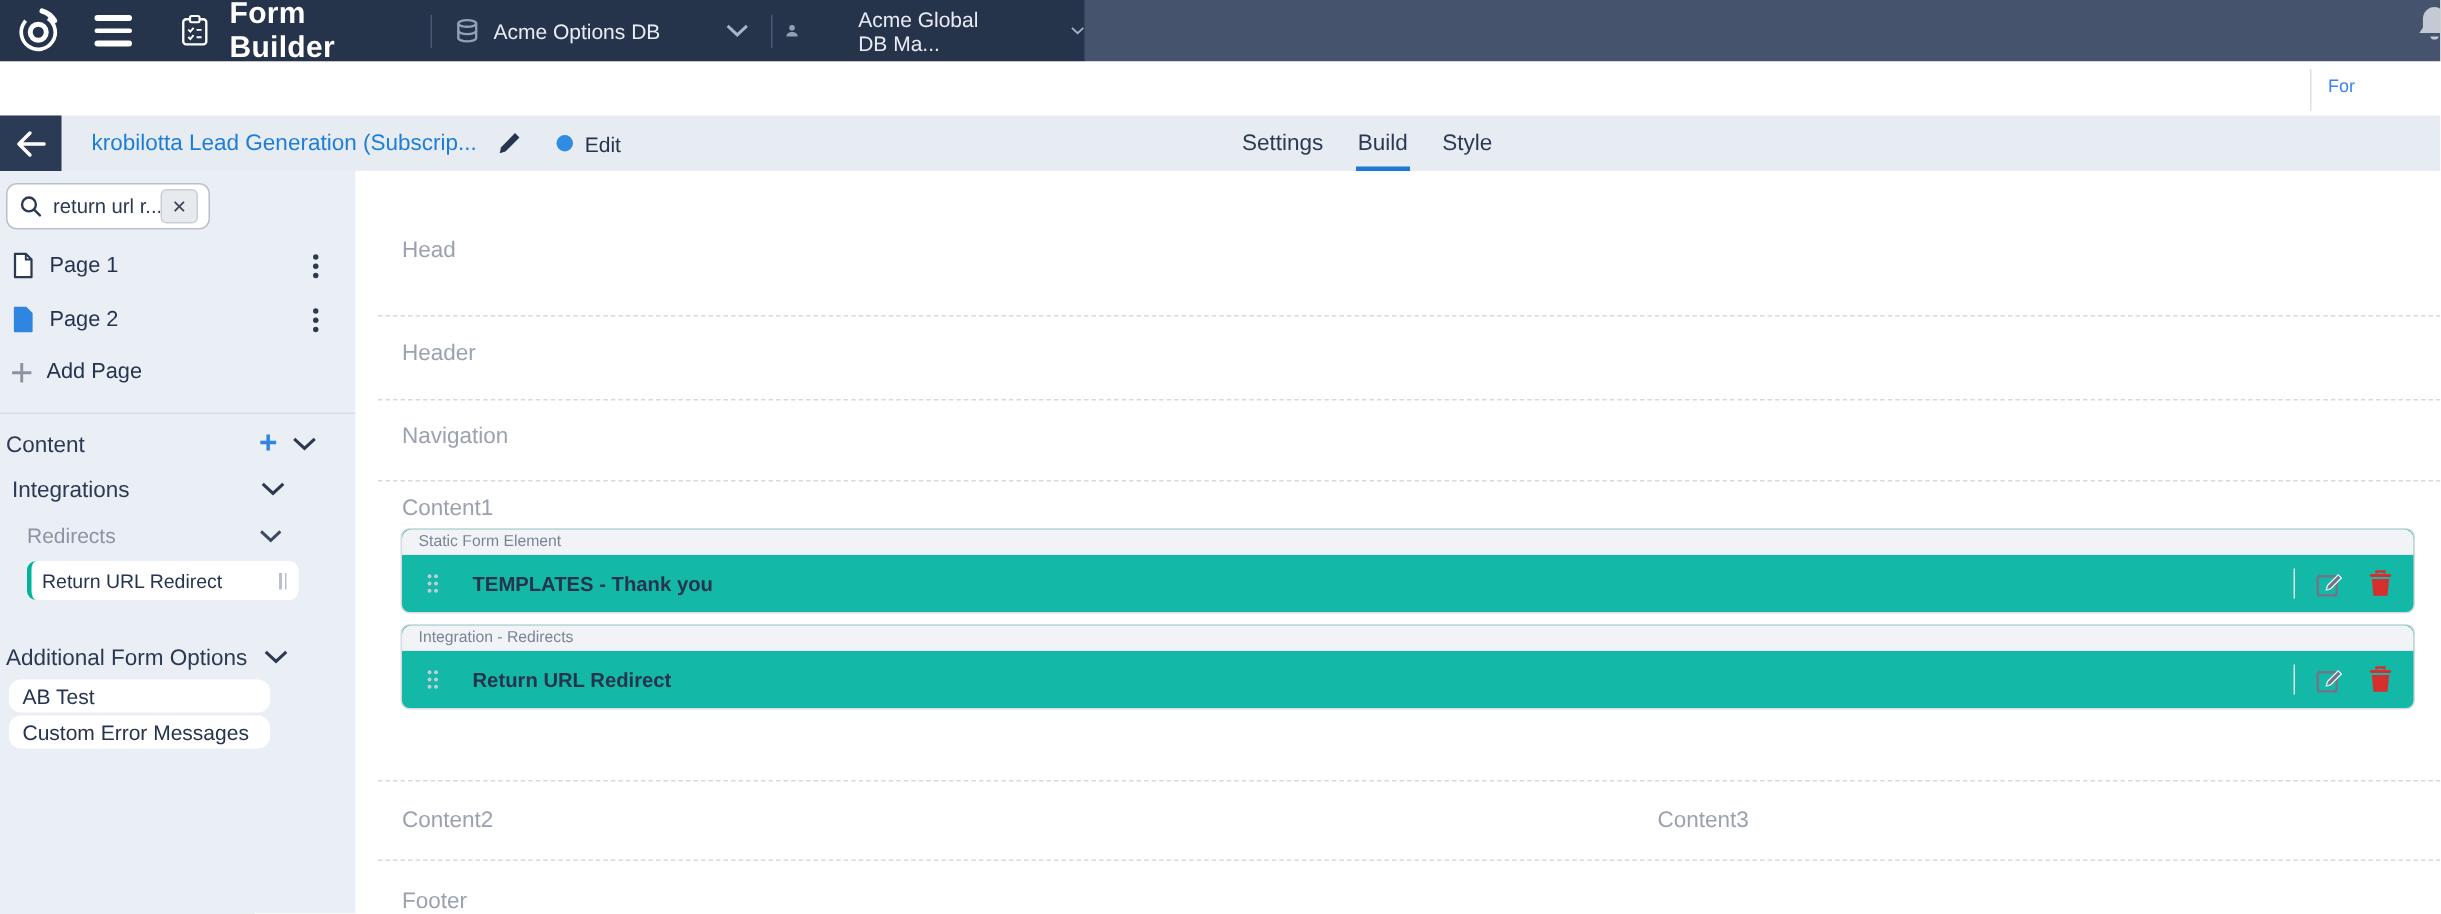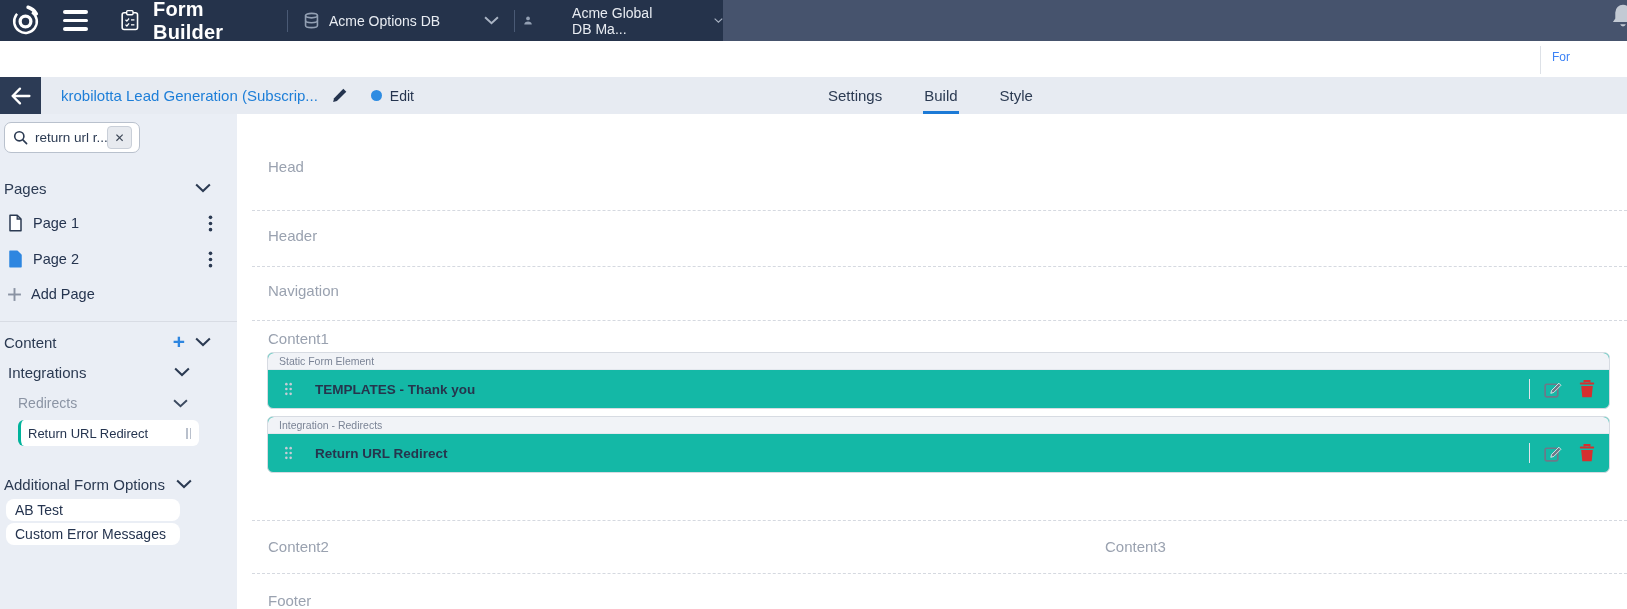--- a/index.html
+++ b/index.html
@@ -34,21 +34,21 @@
   .secondary-divider { position:absolute; left:1540px; top:5px; height:28px; width:1px; background:#dde1e7; }
   .secondary-label { position:absolute; left:1552px; top:9px; font-size:12px; color:#3b82f6; white-space:nowrap; }
 
   
   .form-header { position:absolute; top:77px; left:0; width:1627px; height:37px; background:#e7ebf2; display:flex; align-items:center; }
   .back-btn { width:41px; height:37px; background:#2c3b55; display:flex; align-items:center; justify-content:center; cursor:pointer; flex:0 0 auto; }
   .form-title { margin-left:20px; font-size:15px; color:#1d7ed8; white-space:nowrap; cursor:pointer; }
   .title-pencil { margin-left:13px; cursor:pointer; }
   .status-dot { width:11px; height:11px; border-radius:50%; background:#2e8ce2; margin-left:23px; }
   .status-label { margin-left:8px; font-size:14px; color:#25344f; }
-  .tabs { position:absolute; left:827px; top:0; height:37px; display:flex; gap:40px; }
+  .tabs { position:absolute; left:827px; top:0; height:37px; display:flex; gap:21px; }
   .tab { height:37px; display:flex; align-items:center; font-size:15px; font-weight:500; color:#2b3a52; cursor:pointer; padding:0 1px; }
   .tab.active { box-shadow: inset 0 -3px 0 #1c7ad6; }
 
   
   .sidebar { position:absolute; top:114px; left:0; width:237px; height:495px; background:#eaeef5; overflow:hidden; }
   .search-box { margin:8px 0 0 4px; width:136px; height:31px; background:#fff; border:1px solid #b9c1cd; border-radius:7px; display:flex; align-items:center; padding:0 3px 0 8px; }
   .search-box input { border:none; outline:none; width:72px; font-size:13.5px; color:#2b3a52; margin-left:7px; background:transparent; font-family:"Liberation Sans",sans-serif; }
   .search-clear { width:25px; height:23px; background:#e7eaef; border:1px solid #c9cfd8; border-radius:4px; display:flex; align-items:center; justify-content:center; font-size:12px; color:#3c4656; cursor:pointer; flex:0 0 auto; }
   .side-row { display:flex; align-items:center; }
   .side-header { padding:0 26px 0 4px; height:22px; margin-top:24px; cursor:pointer; }
@@ -186,26 +186,20 @@
 
   <div class="search-box">
     <svg width="15" height="15" viewBox="0 0 15 15">
       <circle cx="6.3" cy="6.3" r="4.6" fill="none" stroke="#2b3a52" stroke-width="1.6"></circle>
       <line x1="9.9" y1="9.9" x2="13.6" y2="13.6" stroke="#2b3a52" stroke-width="1.6" stroke-linecap="round"></line>
     </svg>
     <input type="text" value="return url r..." style="">
     <span class="search-clear">✕</span>
   </div>
 
-  <div class="side-row side-header">
-    <span class="hlabel">Pages</span>
-    <svg width="16" height="10" viewBox="0 0 14 8">
-      <polyline points="1,1 7,6.6 13,1" fill="none" stroke="#2b3a52" stroke-width="1.8"></polyline>
-    </svg>
-  </div>
 
   <div class="side-row page-item">
     <svg width="15" height="18" viewBox="0 0 15 18">
       <path d="M2 1.2h7.2l3.8 3.8v11.8H2z" fill="#ffffff" stroke="#2b3a52" stroke-width="1.5" stroke-linejoin="round"></path>
       <path d="M9.2 1.2v3.8H13" fill="none" stroke="#2b3a52" stroke-width="1.3"></path>
     </svg>
     <span class="plabel">Page 1</span>
     <svg width="5" height="17" viewBox="0 0 4 16">
       <circle cx="2" cy="2.2" r="1.7" fill="#2b3a52"></circle>
         <circle cx="2" cy="8" r="1.7" fill="#2b3a52"></circle>

